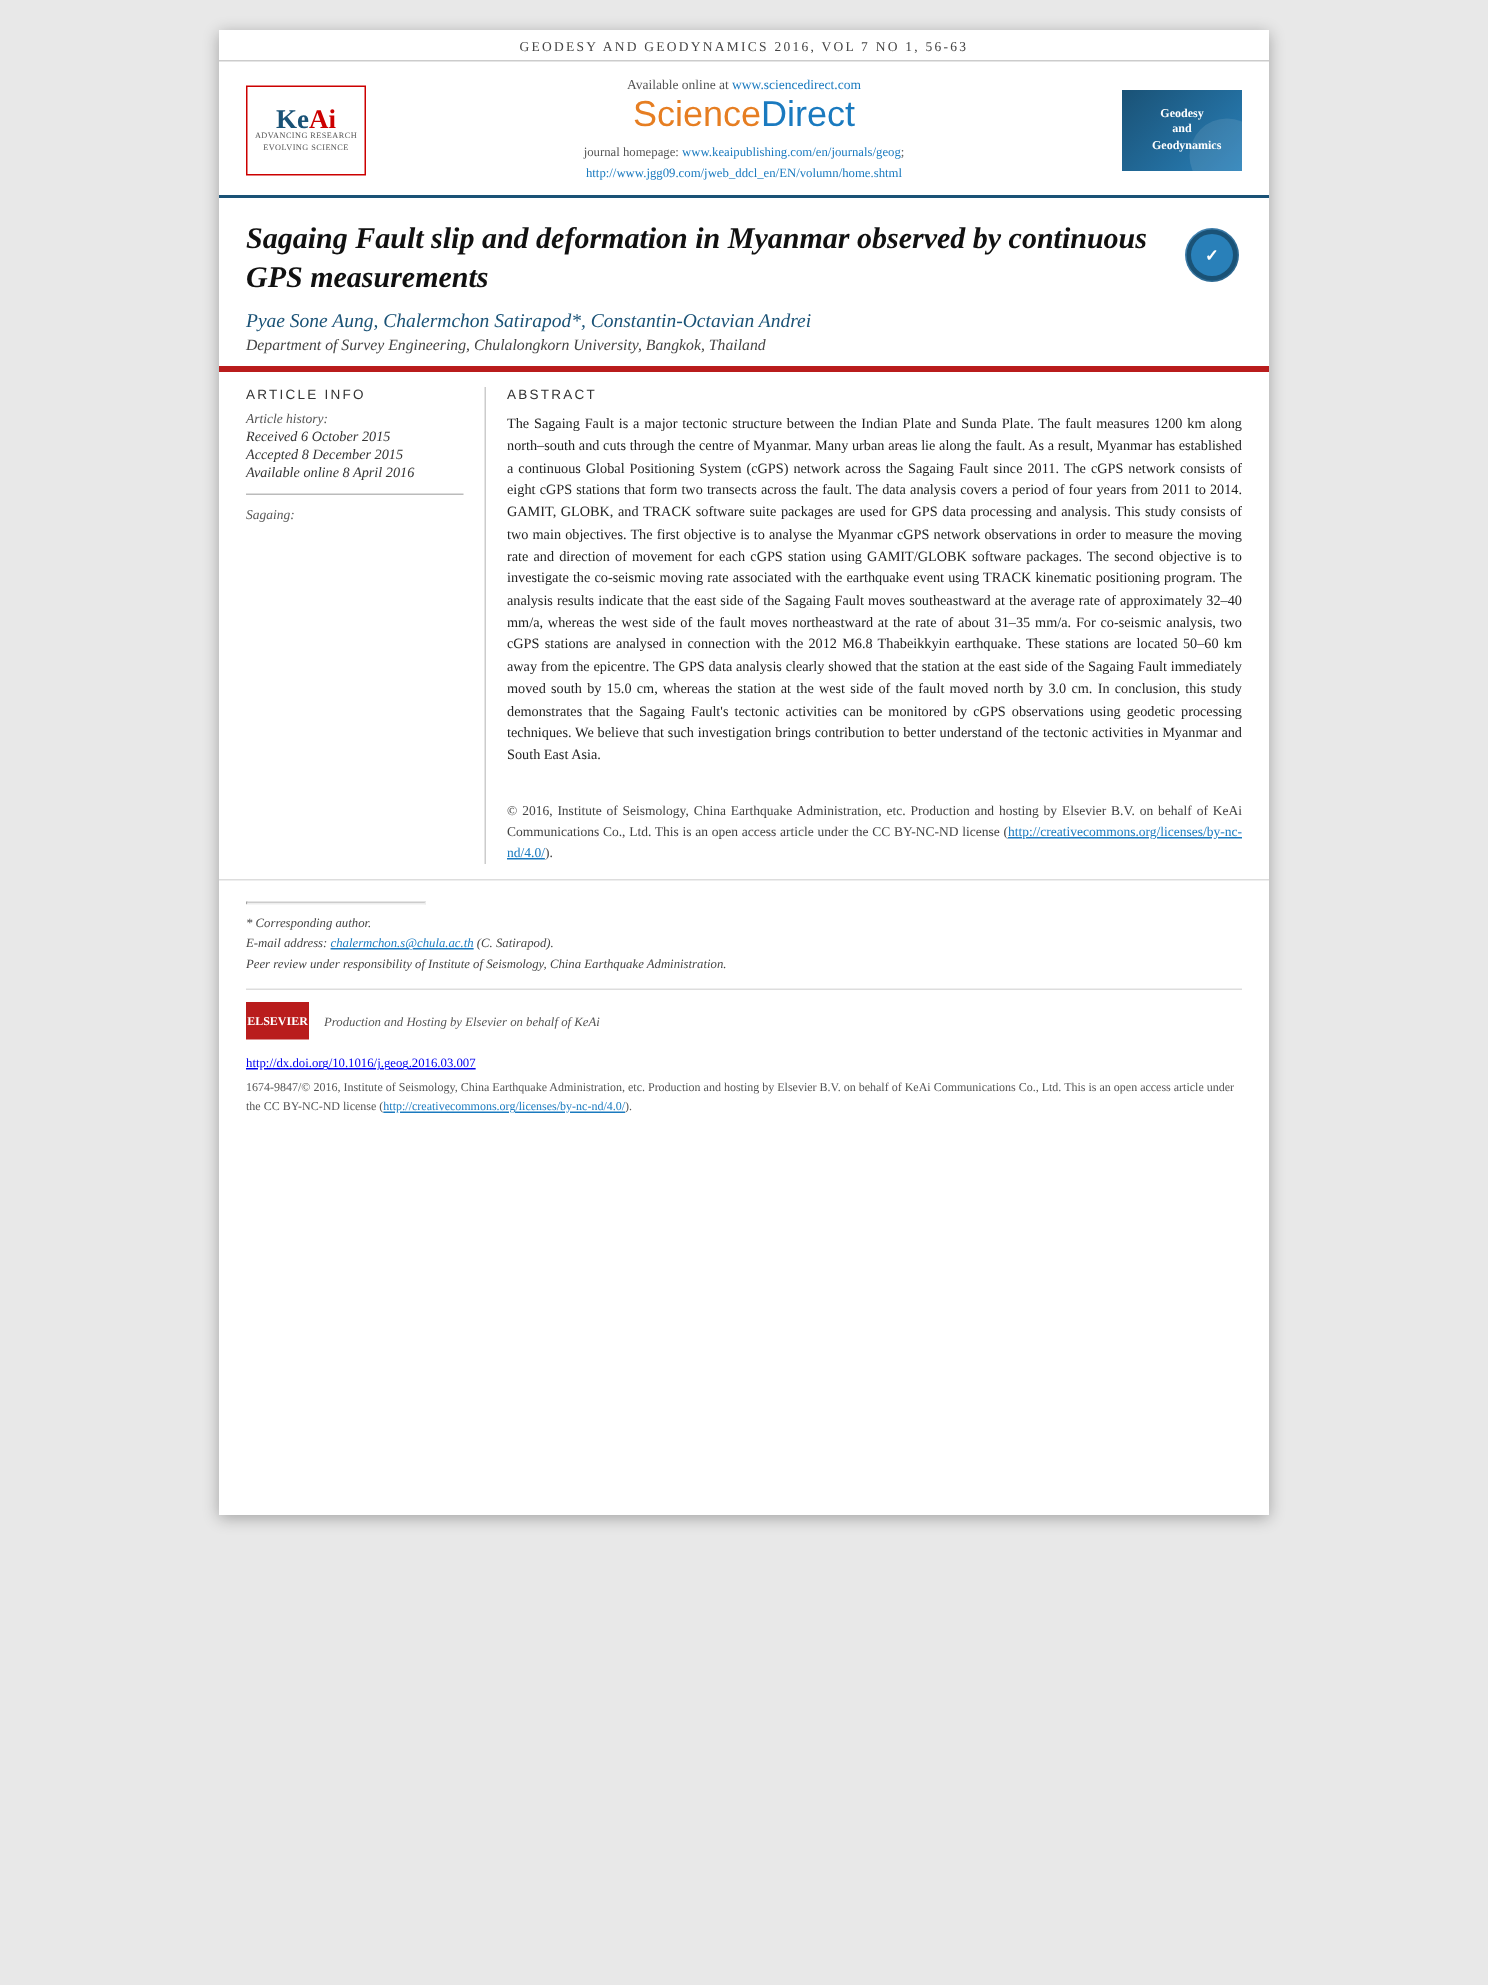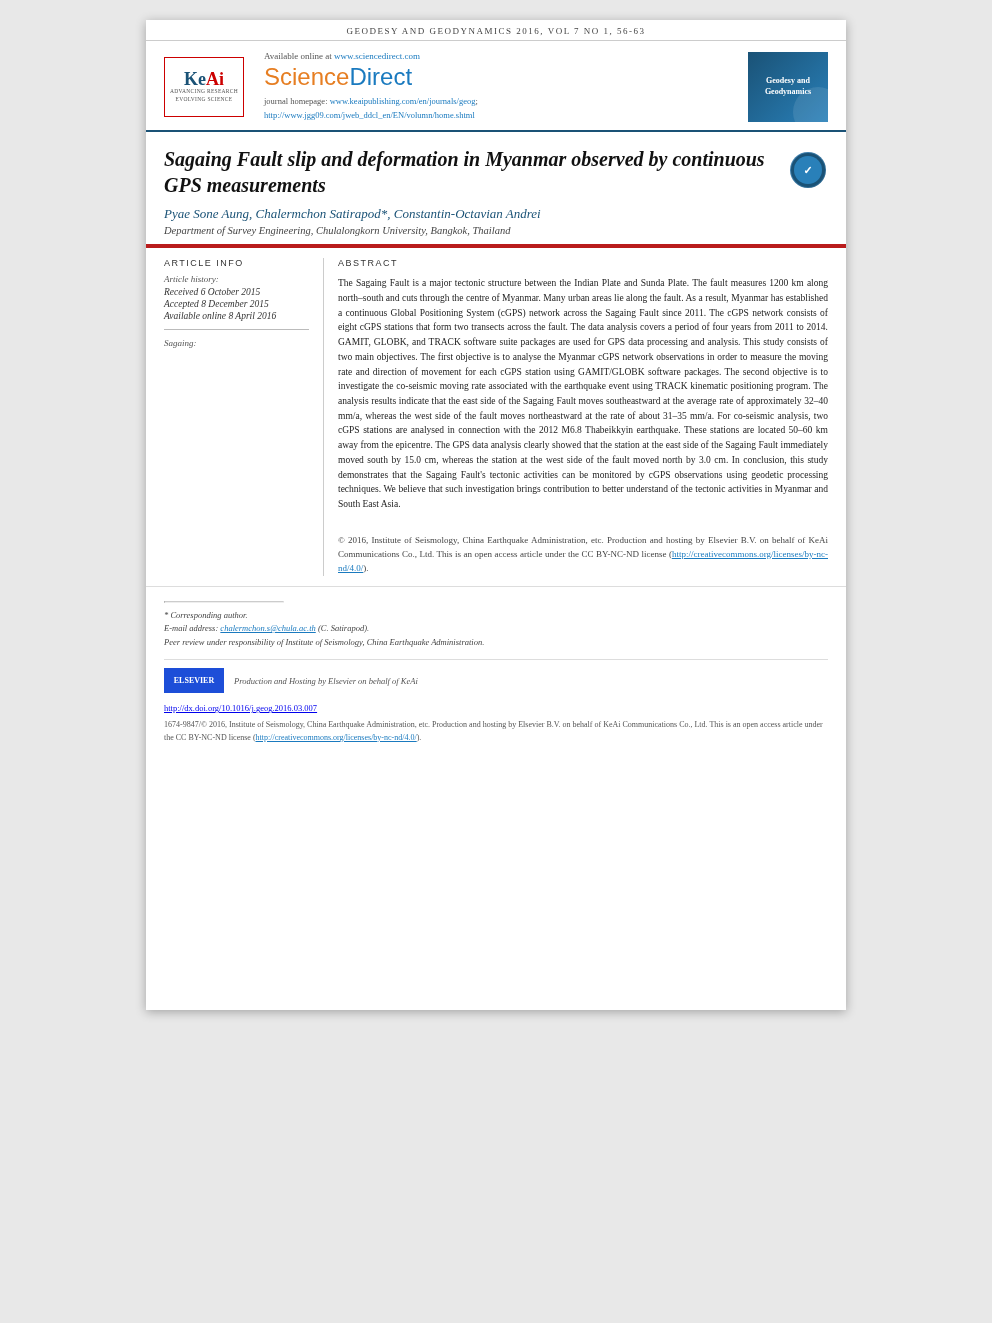--- a/index.html
+++ b/index.html
@@ -65,21 +65,21 @@
     .keai-logo .sub-text {
       font-size: 5.5px;
       color: #555;
       text-align: center;
       line-height: 1.3;
       letter-spacing: 0.3px;
       text-transform: uppercase;
     }
     .header-center {
       flex: 1;
-      text-align: left;
+      text-align: center;
     }
     .available-online {
       font-size: 9px;
       color: #555;
       margin-bottom: 2px;
     }
     .available-online a { color: #1a7abf; text-decoration: none; }
     .sciencedirect-title {
       font-size: 24px;
       color: #e67e22;
@@ -94,25 +94,24 @@
       line-height: 1.6;
     }
     .journal-homepage a { color: #1a7abf; text-decoration: none; }
     .header-right {
       min-width: 90px;
       display: flex;
       justify-content: flex-end;
     }
     .journal-cover {
       width: 80px;
-      height: 70px;
+      height: 54px;
       background: linear-gradient(135deg, #1a5276, #2980b9);
       display: flex;
       flex-direction: column;
-      align-items: center;
       justify-content: center;
       color: white;
       font-size: 8px;
       font-weight: bold;
       text-align: center;
       padding: 20px;
       position: relative;
       overflow: hidden;
     }
     .journal-cover::after {
@@ -267,23 +266,23 @@
     .footnote-text a { color: #1a7abf; }
     .elsevier-footer {
       display: flex;
       align-items: center;
       gap: 10px;
       margin-top: 10px;
       padding-top: 8px;
       border-top: 1px solid #ddd;
     }
     .elsevier-logo {
-      width: 60px;
+      width: 42px;
       height: 25px;
-      background: #1d4ed8;
+      background: #b91c1c;
       display: flex;
       align-items: center;
       justify-content: center;
       color: white;
       font-size: 8px;
       font-weight: bold;
       flex-shrink: 0;
     }
     .elsevier-text {
       font-size: 8.5px;

